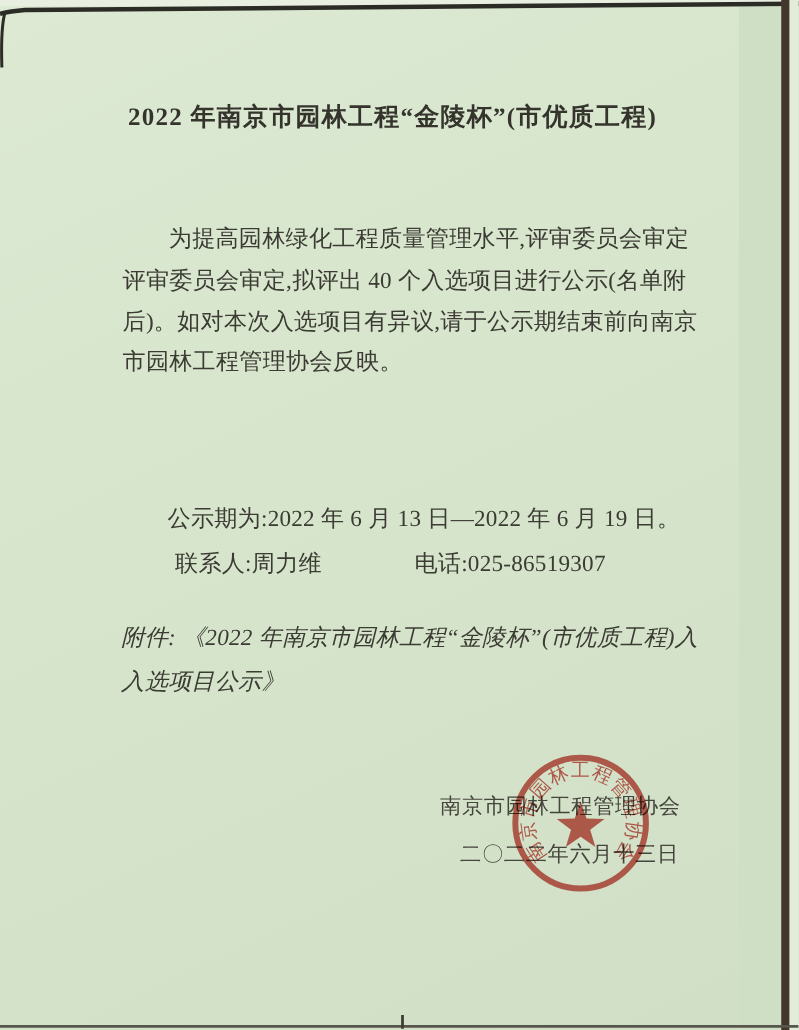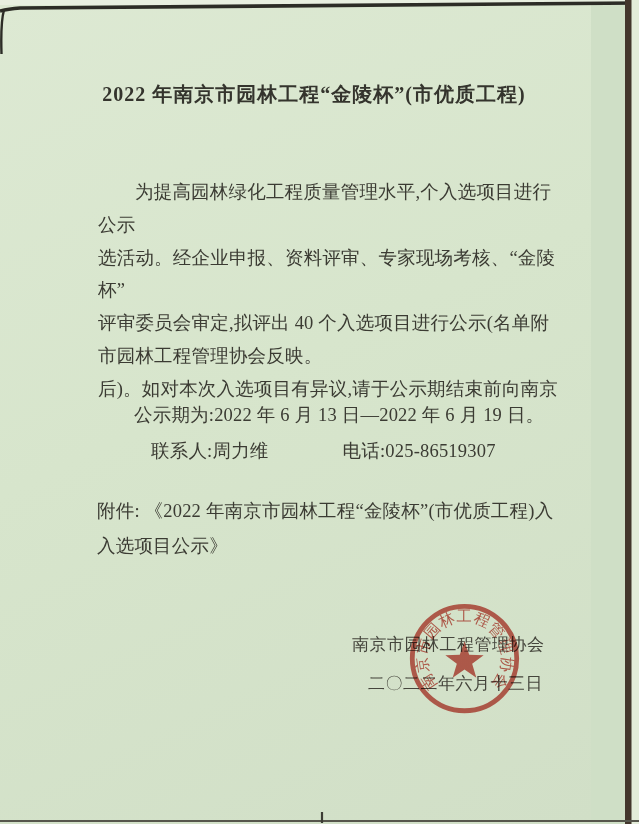--- a/index.html
+++ b/index.html
@@ -20,25 +20,25 @@
     text-align:center; font-size:20px; font-weight:bold;
     letter-spacing:1px; line-height:41px; color:#34342d;
   }
   .body-par {
     position:absolute; top:176px; left:98px; width:464px;
     font-size:18.5px; line-height:32.8px; color:#3b3b33;
     letter-spacing:0.2px;
   }
   .body-par .indent { text-indent:37px; }
   .period   { position:absolute; top:402px; left:134px; font-size:18.5px; letter-spacing:0.2px; }
-  .contact  { position:absolute; top:438px; left:151px; font-size:18.5px; letter-spacing:0.2px; }
+  .contact  { position:absolute; top:438px; left:140px; font-size:18.5px; letter-spacing:0.2px; }
   .contact .phone { margin-left:74px; }
   .attachment {
     position:absolute; top:494px; left:97px; width:472px;
-    font-size:18.5px; line-height:34.5px; letter-spacing:0.2px;
+    font-size:18.5px; line-height:34.5px; letter-spacing:0.2px;font-style:italic;
   }
   .signature {
     position:absolute; top:626px; left:352px; z-index:3;
     font-size:17px; line-height:38.5px; letter-spacing:0.5px; color:#45453c;
   }
   .signature .date { margin-left:16px; }
   .seal {
     position:absolute; top:601px; left:407px; width:115px; height:115px;
     z-index:4; mix-blend-mode:multiply; opacity:0.85;
   }
@@ -46,25 +46,24 @@
 </head>
 <body>
 
 <div class="page">
 
   <div class="title">
     <div>2022 年南京市园林工程“金陵杯”(市优质工程)</div>
   </div>
 
   <div class="body-par">
-    <div class="indent">为提高园林绿化工程质量管理水平,个入选项目进行公示</div>
-    <div>选活动。经企业申报、资料评审、专家现场考核、“金陵杯”</div>
+    <div class="indent">为提高园林绿化工程质量管理水平,评审委员会审定</div>
     <div>评审委员会审定,拟评出 40 个入选项目进行公示(名单附</div>
+    <div>后)。如对本次入选项目有异议,请于公示期结束前向南京</div>
     <div>市园林工程管理协会反映。</div>
-    <div>后)。如对本次入选项目有异议,请于公示期结束前向南京</div>
   </div>
 
   <div class="period">公示期为:2022 年 6 月 13 日—2022 年 6 月 19 日。</div>
 
   <div class="contact">
     <span>联系人:周力维</span><span class="phone">电话:025-86519307</span>
   </div>
 
   <div class="attachment">
     <div>附件: 《2022 年南京市园林工程“金陵杯”(市优质工程)入</div>

